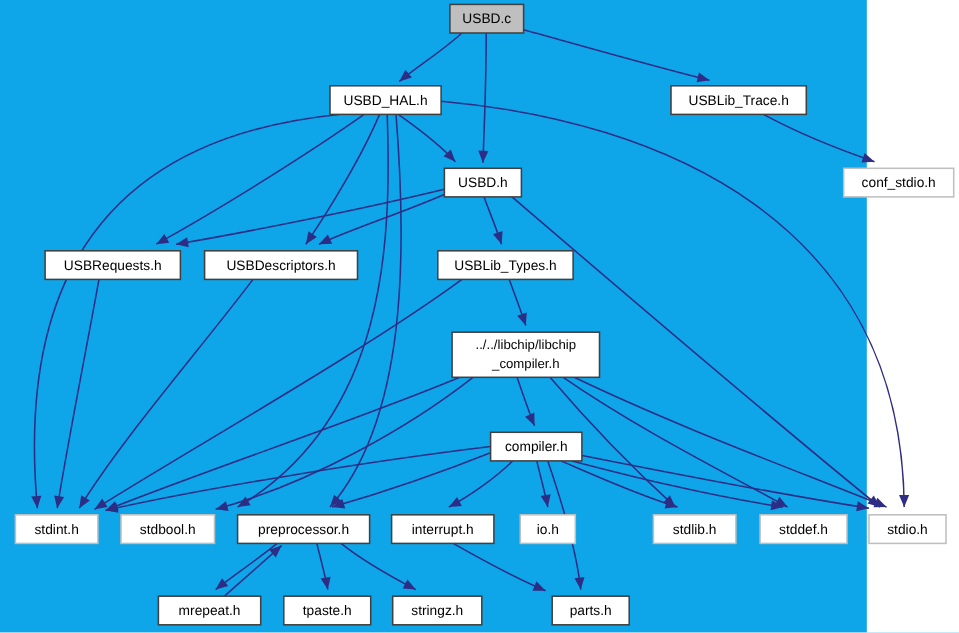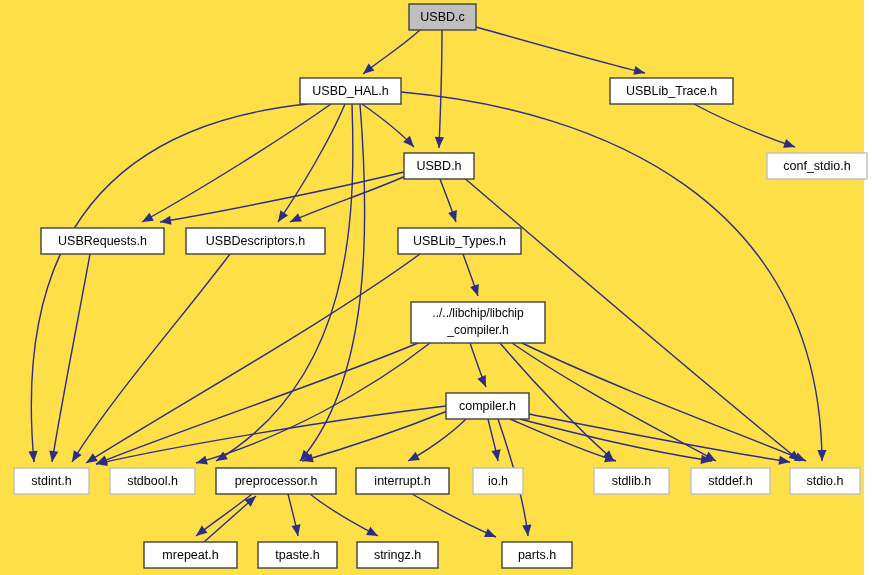--- a/index.html
+++ b/index.html
@@ -8,23 +8,23 @@
     background: #ffffff;
   }
   body {
     font-family: "Liberation Sans", sans-serif;
     width: 872px;
     height: 575px;
     overflow: hidden;
   }
   #graph-root {
     position: relative;
-    width: 864px;
+    width: 788px;
     height: 575px;
-    background: #fde047;
+    background: #0ea5e9;
   }
   svg#dep-graph {
     display: block;
     width: 872px;
     height: 575px;
   }
   .edge {
     fill: none;
     stroke: #2d2d86;
     stroke-width: 1.4;

